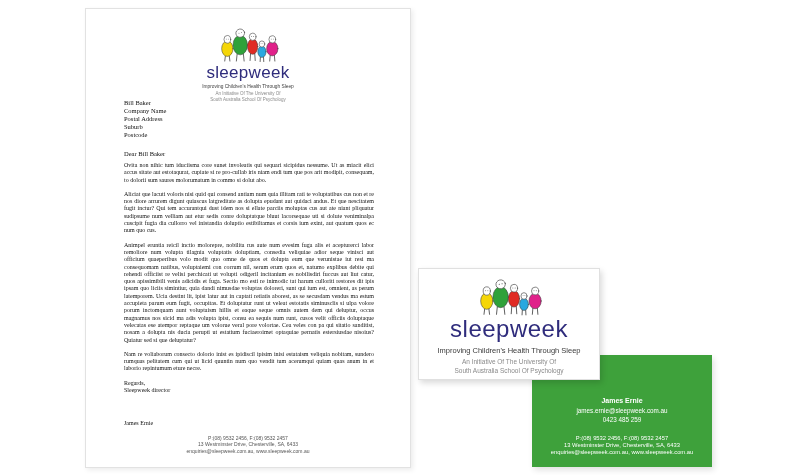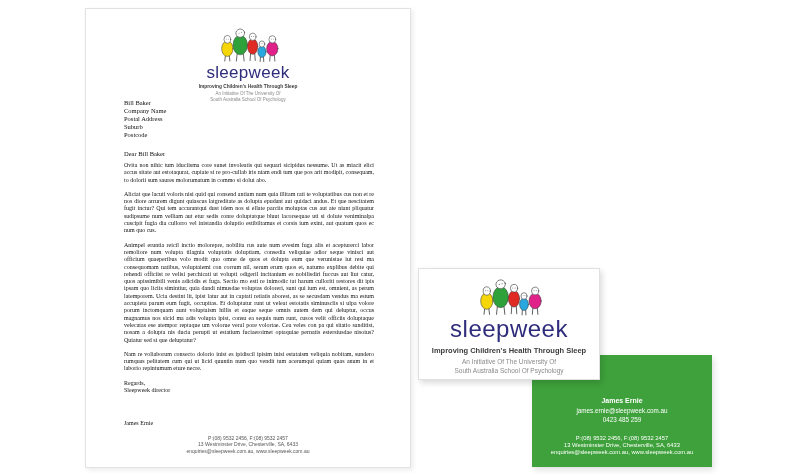--- a/index.html
+++ b/index.html
@@ -10,21 +10,21 @@
   
   .letterhead{
     position:absolute;left:85px;top:8px;width:324px;height:458px;
     background:#fff;border:1px solid #e2e2e2;
     box-shadow:2px 2px 5px rgba(0,0,0,.08);z-index:1;
   }
   .lh-logo{position:absolute;top:16px;left:0;width:100%;text-align:center;}
   .sheep-lh{width:62px;height:38px;display:block;margin:0 auto;}
   .wordmark{color:#2f2c7c;line-height:1;}
   .wm-lh{font-size:17px;letter-spacing:.3px;margin-top:1px;}
-  .tagline{font-weight:bold;color:#3b3b3b;}
+  .tagline{font-weight:normal;color:#3b3b3b;}
   .tg-lh{font-size:4.8px;margin-top:3px;}
   .initline{color:#8a8a8a;}
   .il-lh{font-size:4.5px;margin-top:1.5px;}
   .recipient{
     position:absolute;left:38px;top:90px;
     font-family:"Liberation Serif",serif;font-size:6.5px;line-height:8px;color:#111;
   }
   .salutation{
     position:absolute;left:38px;top:141px;
     font-family:"Liberation Serif",serif;font-size:6.5px;color:#111;

